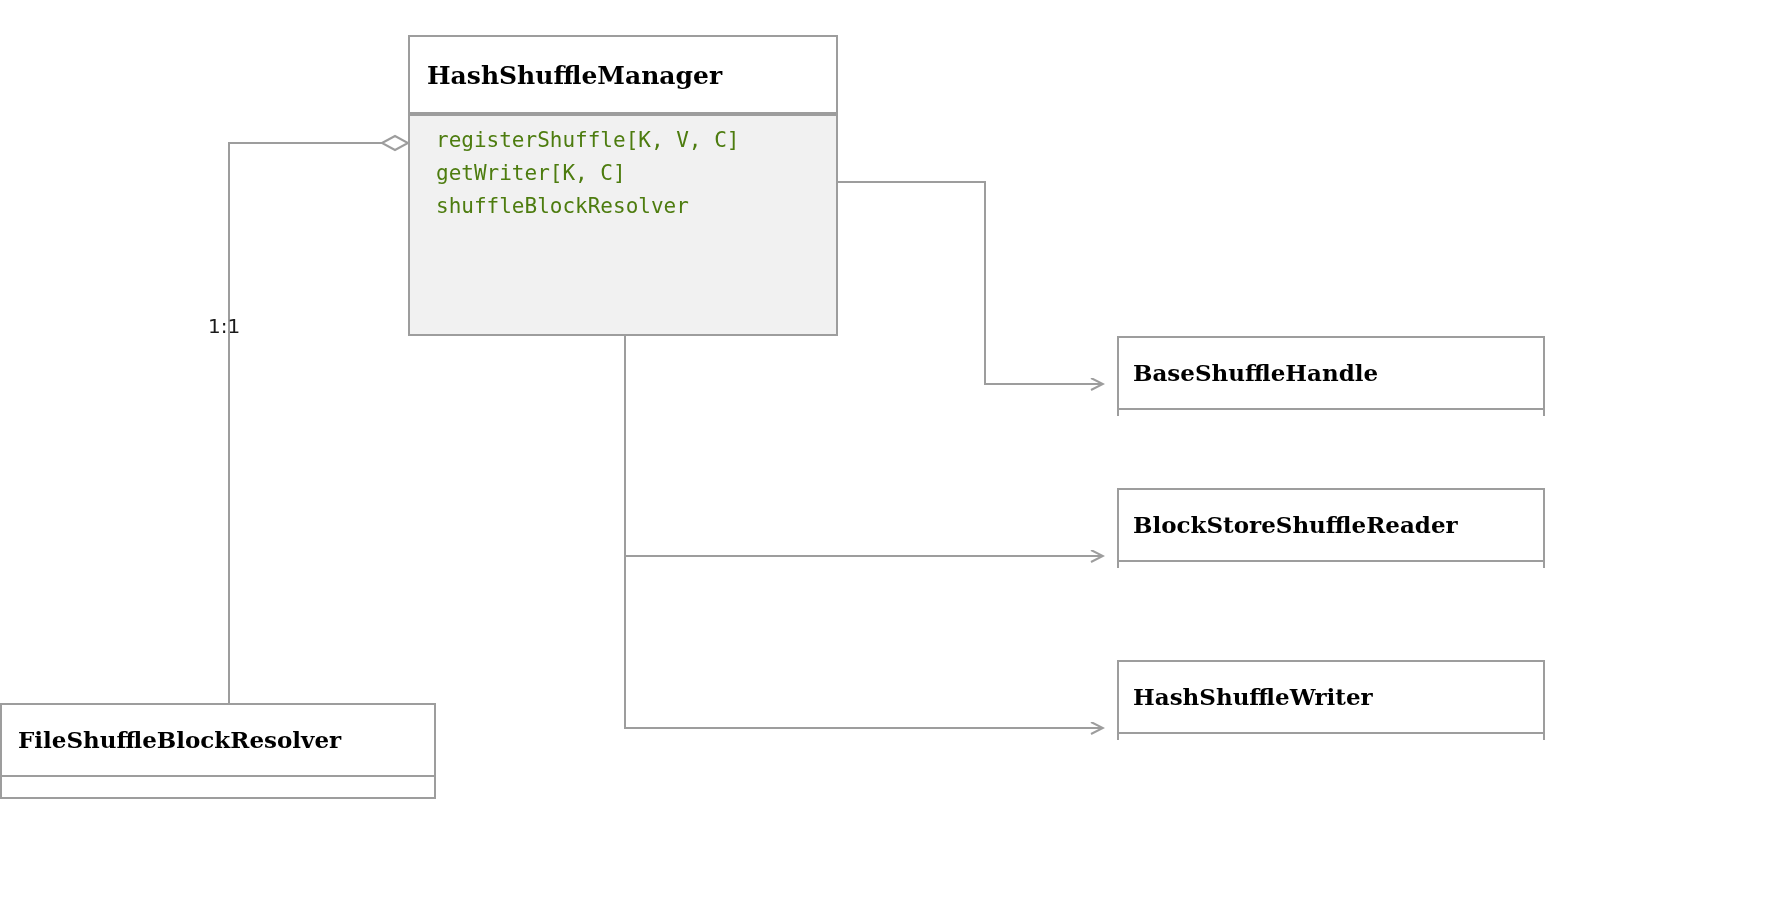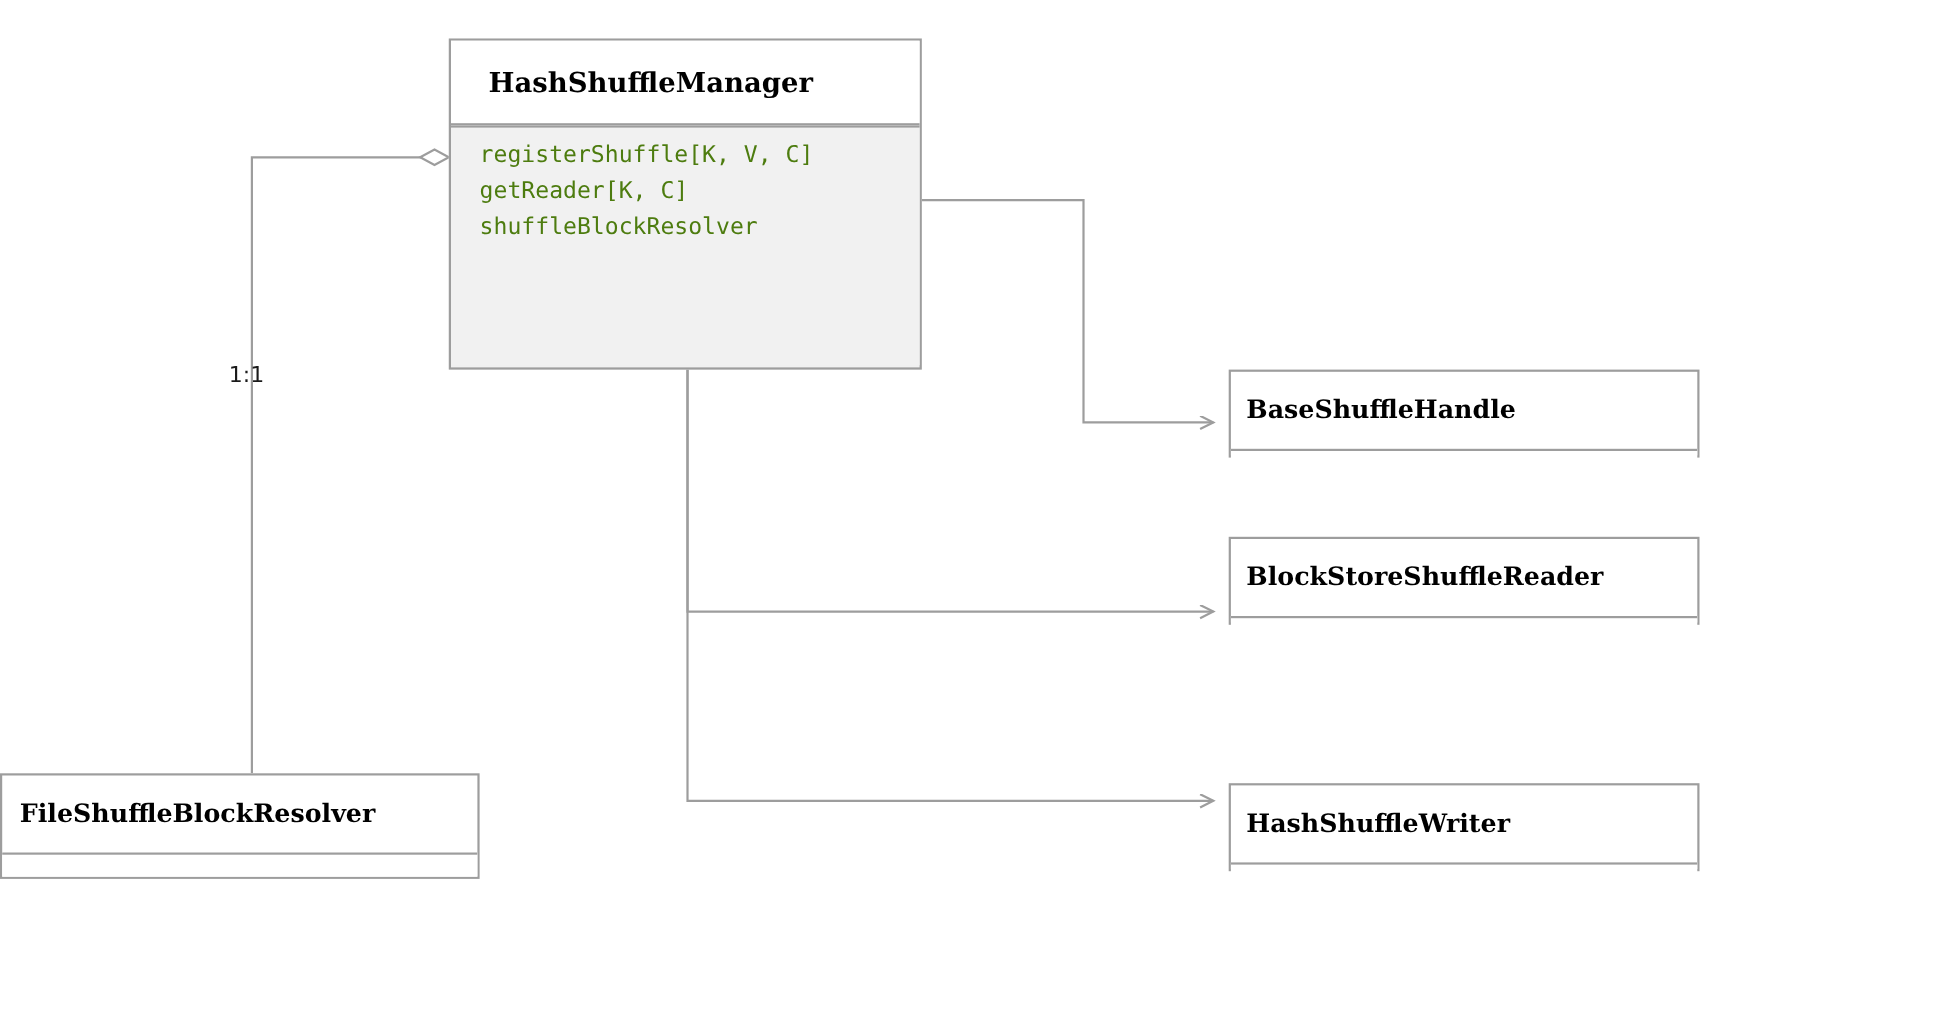--- a/index.html
+++ b/index.html
@@ -48,21 +48,21 @@
     left: 408px;
     top: 35px;
     width: 430px;
     height: 301px;
     border: 2px solid #9d9d9d;
     background: #f1f1f1;
   }
   #class-hashshufflemanager .uml-title {
     height: 77px;
     line-height: 77px;
-    padding-left: 34px;
+    padding-left: 17px;
     font-size: 25px;
     background: #ffffff;
     border-bottom: 2px solid #9d9d9d;
   }
   #class-hashshufflemanager .members {
     box-sizing: border-box;
     border-top: 2px solid #9d9d9d;
     padding: 8px 0 0 26px;
     background: #f1f1f1;
     height: 218px;
@@ -83,21 +83,21 @@
     height: 70px;
     line-height: 70px;
     padding-left: 14px;
     font-size: 23px;
   }
   .uml-small .uml-compartment {
     height: 22px;
   }
   #class-baseshufflehandle  { left: 1117px; top: 336px; }
   #class-blockstoreshufflereader { left: 1117px; top: 488px; }
-  #class-hashshufflewriter  { left: 1117px; top: 712px; }
+  #class-hashshufflewriter  { left: 1117px; top: 660px; }
 
   
   #class-fileshuffleblockresolver {
     left: 0;
     top: 703px;
     width: 436px;
     height: 96px;
   }
   #class-fileshuffleblockresolver .uml-title {
     height: 70px;
@@ -112,21 +112,21 @@
   
   .edge-label {
     position: absolute;
     font-family: "DejaVu Sans", sans-serif;
     font-size: 20px;
     color: #1a1a1a;
     white-space: nowrap;
   }
   #label-one-to-one {
     left: 208px;
-    top: 328px;
+    top: 314px;
   }
 </style>
 </head>
 <body>
 
 <div id="canvas">
 
   <svg class="connectors" viewBox="0 0 1781 919" xmlns="http://www.w3.org/2000/svg">
     <defs>
       <marker id="open-arrow" markerWidth="16" markerHeight="16" refX="14" refY="6" orient="auto" markerUnits="userSpaceOnUse">
@@ -156,21 +156,21 @@
       <path d="M 625 336 L 625 728 L 1103 728" fill="none" stroke="#9d9d9d" stroke-width="2" marker-end="url(#open-arrow)"></path>
     </g>
   </svg>
 
   <div class="edge-label" id="label-one-to-one">1:1</div>
 
   <div class="uml-class" id="class-hashshufflemanager">
     <div class="uml-title">HashShuffleManager</div>
     <div class="members">
       <div class="member-row">registerShuffle[K, V, C]</div>
-      <div class="member-row">getReader[K, C]</div>
+      <div class="member-row">getWriter[K, C]</div>
       <div class="member-row">shuffleBlockResolver</div>
     </div>
   </div>
 
   <div class="uml-class uml-small" id="class-baseshufflehandle">
     <div class="uml-title">BaseShuffleHandle</div>
     <div class="uml-compartment"></div>
   </div>
 
   <div class="uml-class uml-small" id="class-blockstoreshufflereader">

